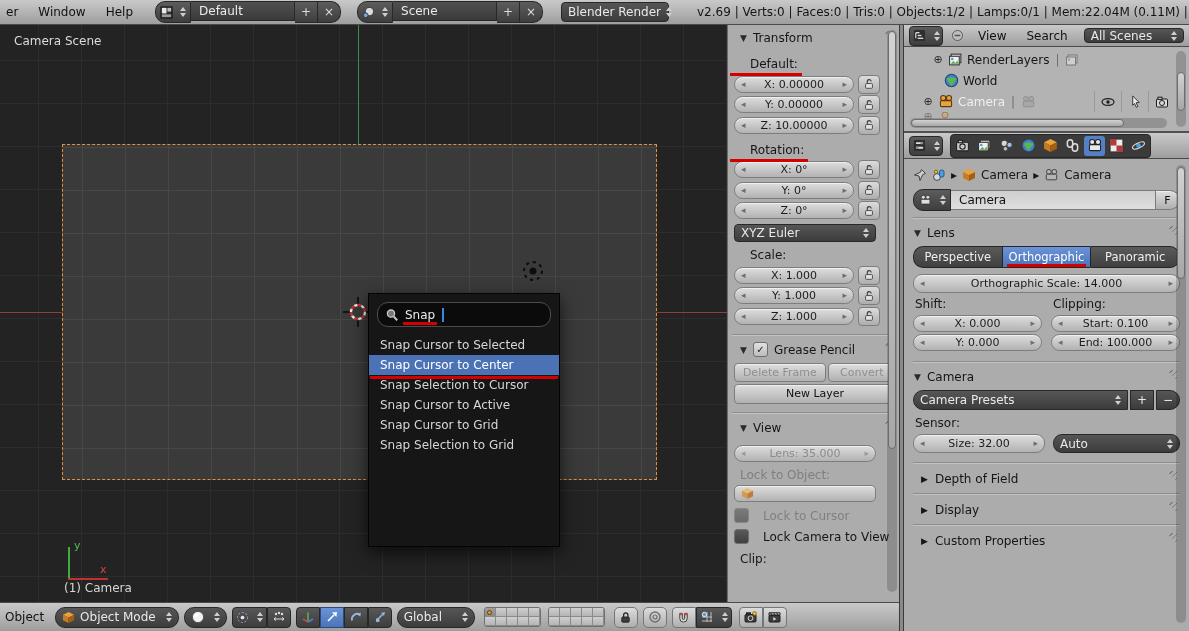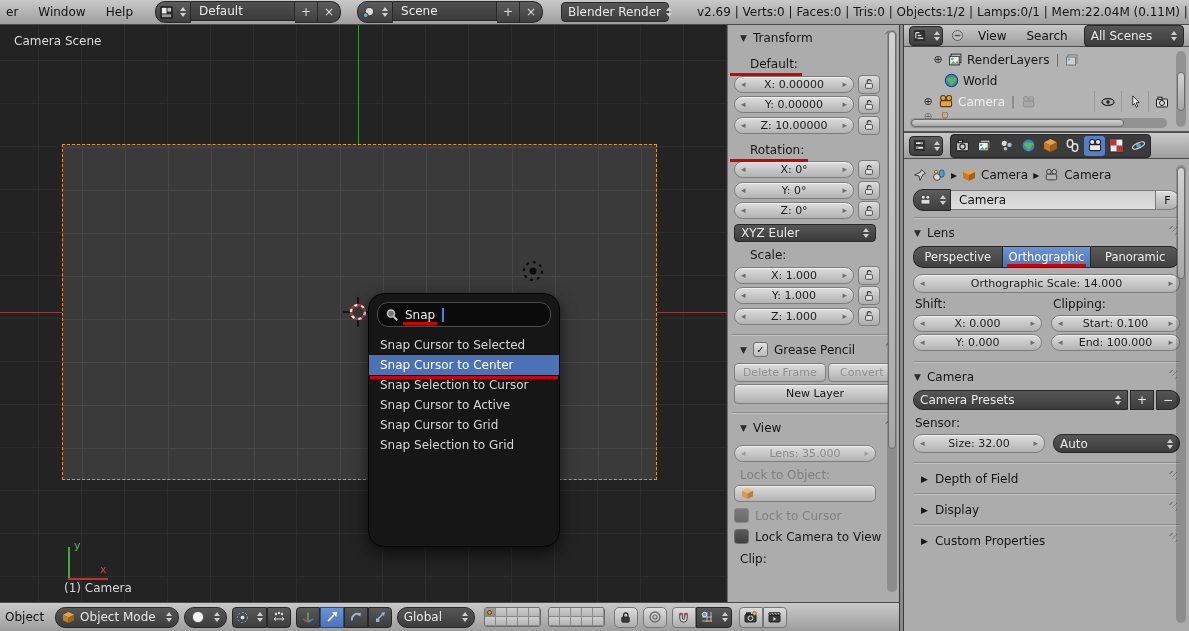--- a/index.html
+++ b/index.html
@@ -67,42 +67,42 @@
   #vp-label{position:absolute;left:14px;top:9px;color:#dcdcdc;font-size:12px}
   #vp-objinfo{position:absolute;left:64px;top:556px;color:#d6d6d6;font-size:12px}
   #mini-axis{position:absolute;left:56px;top:512px;width:70px;height:56px}
   #mini-axis .gy{position:absolute;left:12px;top:10px;width:2px;height:32px;background:#3fae3f}
   #mini-axis .rx{position:absolute;left:12px;top:41px;width:40px;height:2px;background:#c23030}
   #mini-axis .ly{position:absolute;left:18px;top:2px;color:#4fc14f;font-size:11px}
   #mini-axis .lx{position:absolute;left:44px;top:26px;color:#d04545;font-size:11px}
 
   
   #popup{position:absolute;left:368px;top:268px;width:190px;height:252px;background:#161616;border:1px solid #040404;
-      border-radius:16px;box-shadow:0 6px 16px rgba(0,0,0,.65);z-index:6}
+      border-radius:0;box-shadow:0 6px 16px rgba(0,0,0,.65);z-index:6}
   #popup .search{margin:8px 8px 4px 8px;height:23px;background:#0b0b0b;border:1px solid #4c4c4c;border-radius:11px;
       display:flex;align-items:center;padding:0 7px;color:#ececec;gap:6px}
   #popup .q{position:relative}
   #popup .caret{width:2px;height:14px;background:#3d85e0;margin-left:1px}
   #popup .items{margin-top:8px}
   #popup .item{height:20px;display:flex;align-items:center;padding:0 11px;color:#d6d6d6;font-size:12px;position:relative}
   #popup .item.sel{background:#4a72b5;color:#fff}
   #popup .item.sel::after{content:"";position:absolute;left:1px;right:1px;bottom:-4px;height:3px;background:#d40000}
 
   
   #npanel{position:absolute;left:727px;top:25px;width:172px;height:577px;background:#acacac;overflow:hidden;border-left:1px solid #6a6a6a}
   #npanel .body{padding:2px 4px 0 4px}
   .lblrow{padding:2px 2px 2px 18px;color:#161616;position:relative;width:max-content}
   .lblrow.dis{color:#7f7f7f}
   .frow{display:flex;align-items:center;gap:4px;margin:1.5px 0 1.5px 2px}
   .frow .pill{width:120px}
   .ddrow{margin:4px 0 4px 2px}
   .ddrow .dd{width:142px;justify-content:space-between}
   #npanel .wide{width:142px}
   .gp-row{display:flex;gap:2px;margin:2px 0 2px 2px}
-  .chkrow{display:flex;align-items:center;gap:6px;margin:6px 2px;color:#161616}
+  .chkrow{display:flex;align-items:center;gap:14px;margin:6px 2px;color:#161616}
   .chkrow.dis{color:#808080}
 
   
   #split-v{position:absolute;left:899px;top:25px;width:5px;height:606px;background:#8a8a8a;border-left:1px solid #3a3a3a;border-right:1px solid #3a3a3a;box-sizing:border-box}
 
   
   #outliner{position:absolute;left:904px;top:25px;width:285px;height:108px;background:#b3b3b3;overflow:hidden;border-bottom:2px solid #505050;box-sizing:border-box}
   #ol-hdr{height:22px;display:flex;align-items:center;gap:8px;padding:0 5px}
   .ed-icon-btn{height:18px;width:32px;border-radius:4px;background:linear-gradient(#5c5c5c,#3e3e3e);border:1px solid #282828;
       display:flex;align-items:center;justify-content:center;gap:3px}
@@ -487,21 +487,21 @@
             <span class="tri-u"></span>
             <span class="tri-d"></span>
           </span>
       </div>
       <svg width="13" height="13" viewBox="0 0 14 14">
           <circle cx="7" cy="7" r="5.4" fill="#bdbdbd" stroke="#555"></circle>
           <line x1="4" y1="7" x2="10" y2="7" stroke="#555" stroke-width="1.6"></line>
         </svg>
       <span class="menu-lbl">View</span>
       <span class="menu-lbl">Search</span>
-      <div class="dd" style="height:22px;flex:1;max-width:102px;justify-content:space-between;margin-left:2px">
+      <div class="dd" style="height:15px;flex:1;max-width:102px;justify-content:space-between;margin-left:2px">
         <span>All Scenes</span>
         <span class="updown">
             <span class="tri-u"></span>
             <span class="tri-d"></span>
           </span>
       </div>
     </div>
 
     <div style="position:relative;padding:2px 14px 0 6px">
       <div class="row20" style="padding-left:22px">

